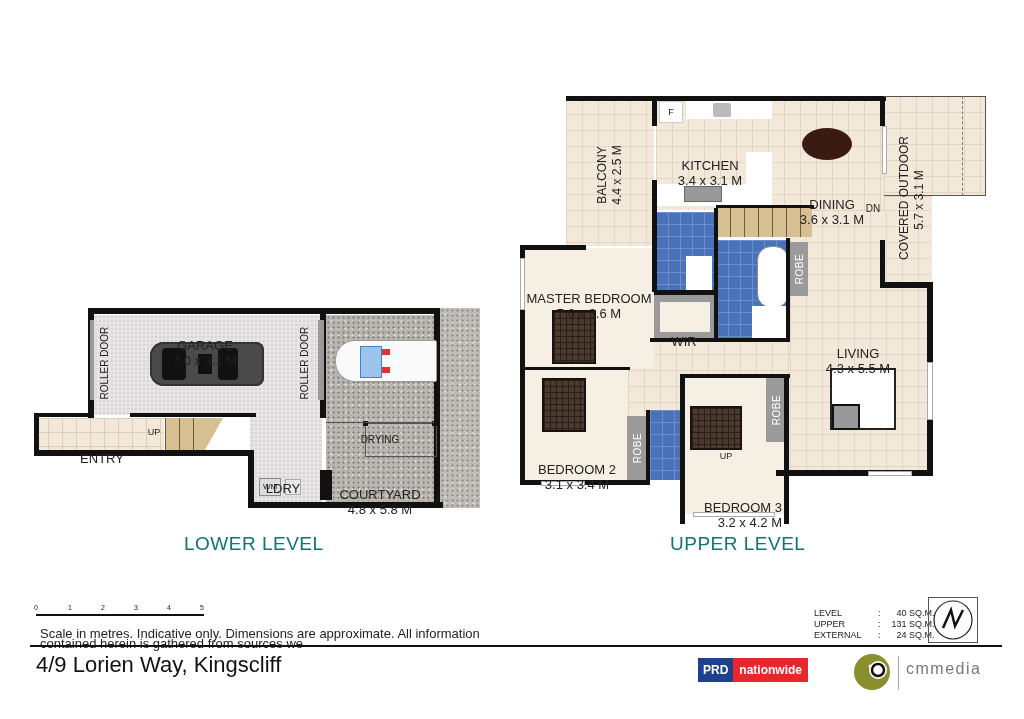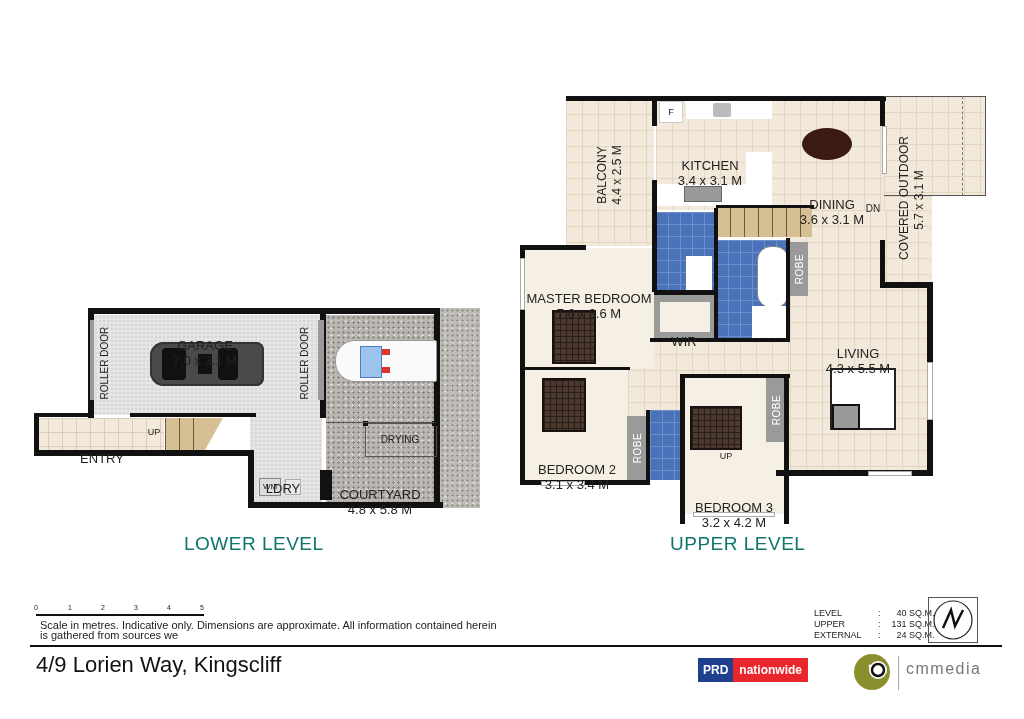--- a/index.html
+++ b/index.html
@@ -13,21 +13,21 @@
   .bluetile{background-color:#4a72b8;background-image:linear-gradient(#6b8fcc 1px,transparent 1px),linear-gradient(90deg,#6b8fcc 1px,transparent 1px);background-size:12px 12px;}
   .wall{background:#111;position:absolute;}
   .lbl{position:absolute;font-size:12px;text-align:center;line-height:15px;white-space:nowrap;color:#222;}
   .lbl.big{font-size:13px;margin-top:24px;}
   .vlbl{position:absolute;font-size:12px;line-height:15px;white-space:nowrap;transform:rotate(-90deg);transform-origin:center center;text-align:center;color:#222;}
   .robe{position:absolute;background:#9a9a9a;}
   .robe span{position:absolute;left:50%;top:50%;transform:translate(-50%,-50%) rotate(-90deg);font-size:10px;color:#fff;letter-spacing:0.5px;}
   .stairs{position:absolute;background-color:#d7bf94;background-image:linear-gradient(90deg,#6b5a3c 1px,transparent 1px);background-size:14px 100%;}
   .bed{position:absolute;background-color:#4a3a30;background-image:linear-gradient(#2a1d16 1px,transparent 1px),linear-gradient(90deg,#2a1d16 1px,transparent 1px);background-size:6px 6px;border:2px solid #1a1210;}
   .level-title{position:absolute;font-size:19px;letter-spacing:0.5px;color:#0f766e;}
-  .legal{position:absolute;font-size:11px;line-height:10px;color:#222;}
+  .legal{position:absolute;font-size:13px;line-height:10px;color:#222;margin-top:9px;}
   .areas{position:absolute;font-size:9px;line-height:11px;color:#222;}
   .areas table{border-collapse:collapse;}
   .areas td{padding:0 2px;}
   .window{position:absolute;background:#ffffff;border:1px solid #aaa;}
 </style>
 </head>
 <body>
 
 <div>
 
@@ -79,21 +79,21 @@
 
   <div class="lbl big" style="left:160px;top:314px;width:90px;">
     <div>GARAGE</div>
     <div>7.0 x 3.1 M</div>
   </div>
   <div class="vlbl" style="left:74px;top:362px;width:60px;font-size:10px;">ROLLER DOOR</div>
   <div class="vlbl" style="left:274px;top:362px;width:60px;font-size:10px;">ROLLER DOOR</div>
   <div class="lbl big" style="left:72px;top:427px;width:60px;">ENTRY</div>
   <div class="lbl" style="left:144px;top:425px;width:20px;font-size:9px;">UP</div>
   <div class="lbl big" style="left:258px;top:457px;width:50px;">LDRY</div>
-  <div class="lbl" style="left:367px;top:432px;width:66px;font-size:10px;">DRYING</div>
+  <div class="lbl" style="left:347px;top:432px;width:66px;font-size:10px;">DRYING</div>
   <div class="lbl big" style="left:330px;top:463px;width:100px;">
     <div>COURTYARD</div>
     <div>4.8 x 5.8 M</div>
   </div>
 
   <div class="level-title" style="left:184px;top:533px;">LOWER LEVEL</div>
 </div>
 
 <div>
 
@@ -202,21 +202,21 @@
   <div class="lbl big" style="left:660px;top:310px;width:48px;">WIR</div>
   <div class="lbl big" style="left:818px;top:322px;width:80px;">
     <div>LIVING</div>
     <div>4.3 x 5.5 M</div>
   </div>
   <div class="lbl big" style="left:530px;top:438px;width:94px;">
     <div>BEDROOM 2</div>
     <div>3.1 x 3.4 M</div>
   </div>
   <div class="lbl" style="left:716px;top:449px;width:20px;font-size:9px;">UP</div>
-  <div class="lbl big" style="left:686px;top:476px;width:96px;">
+  <div class="lbl big" style="left:686px;top:476px;width:96px;text-align:right;">
     <div>BEDROOM 3</div>
     <div>3.2 x 4.2 M</div>
   </div>
 
   <div class="level-title" style="left:670px;top:533px;">UPPER LEVEL</div>
 </div>
 
 <div class="abs" style="left:36px;top:604px;width:170px;height:14px;">
   <div class="abs" style="left:0;top:10px;width:168px;height:2px;background:#111;"></div>
   <div class="abs" style="left:0;top:0;width:170px;height:10px;font-size:7px;">

